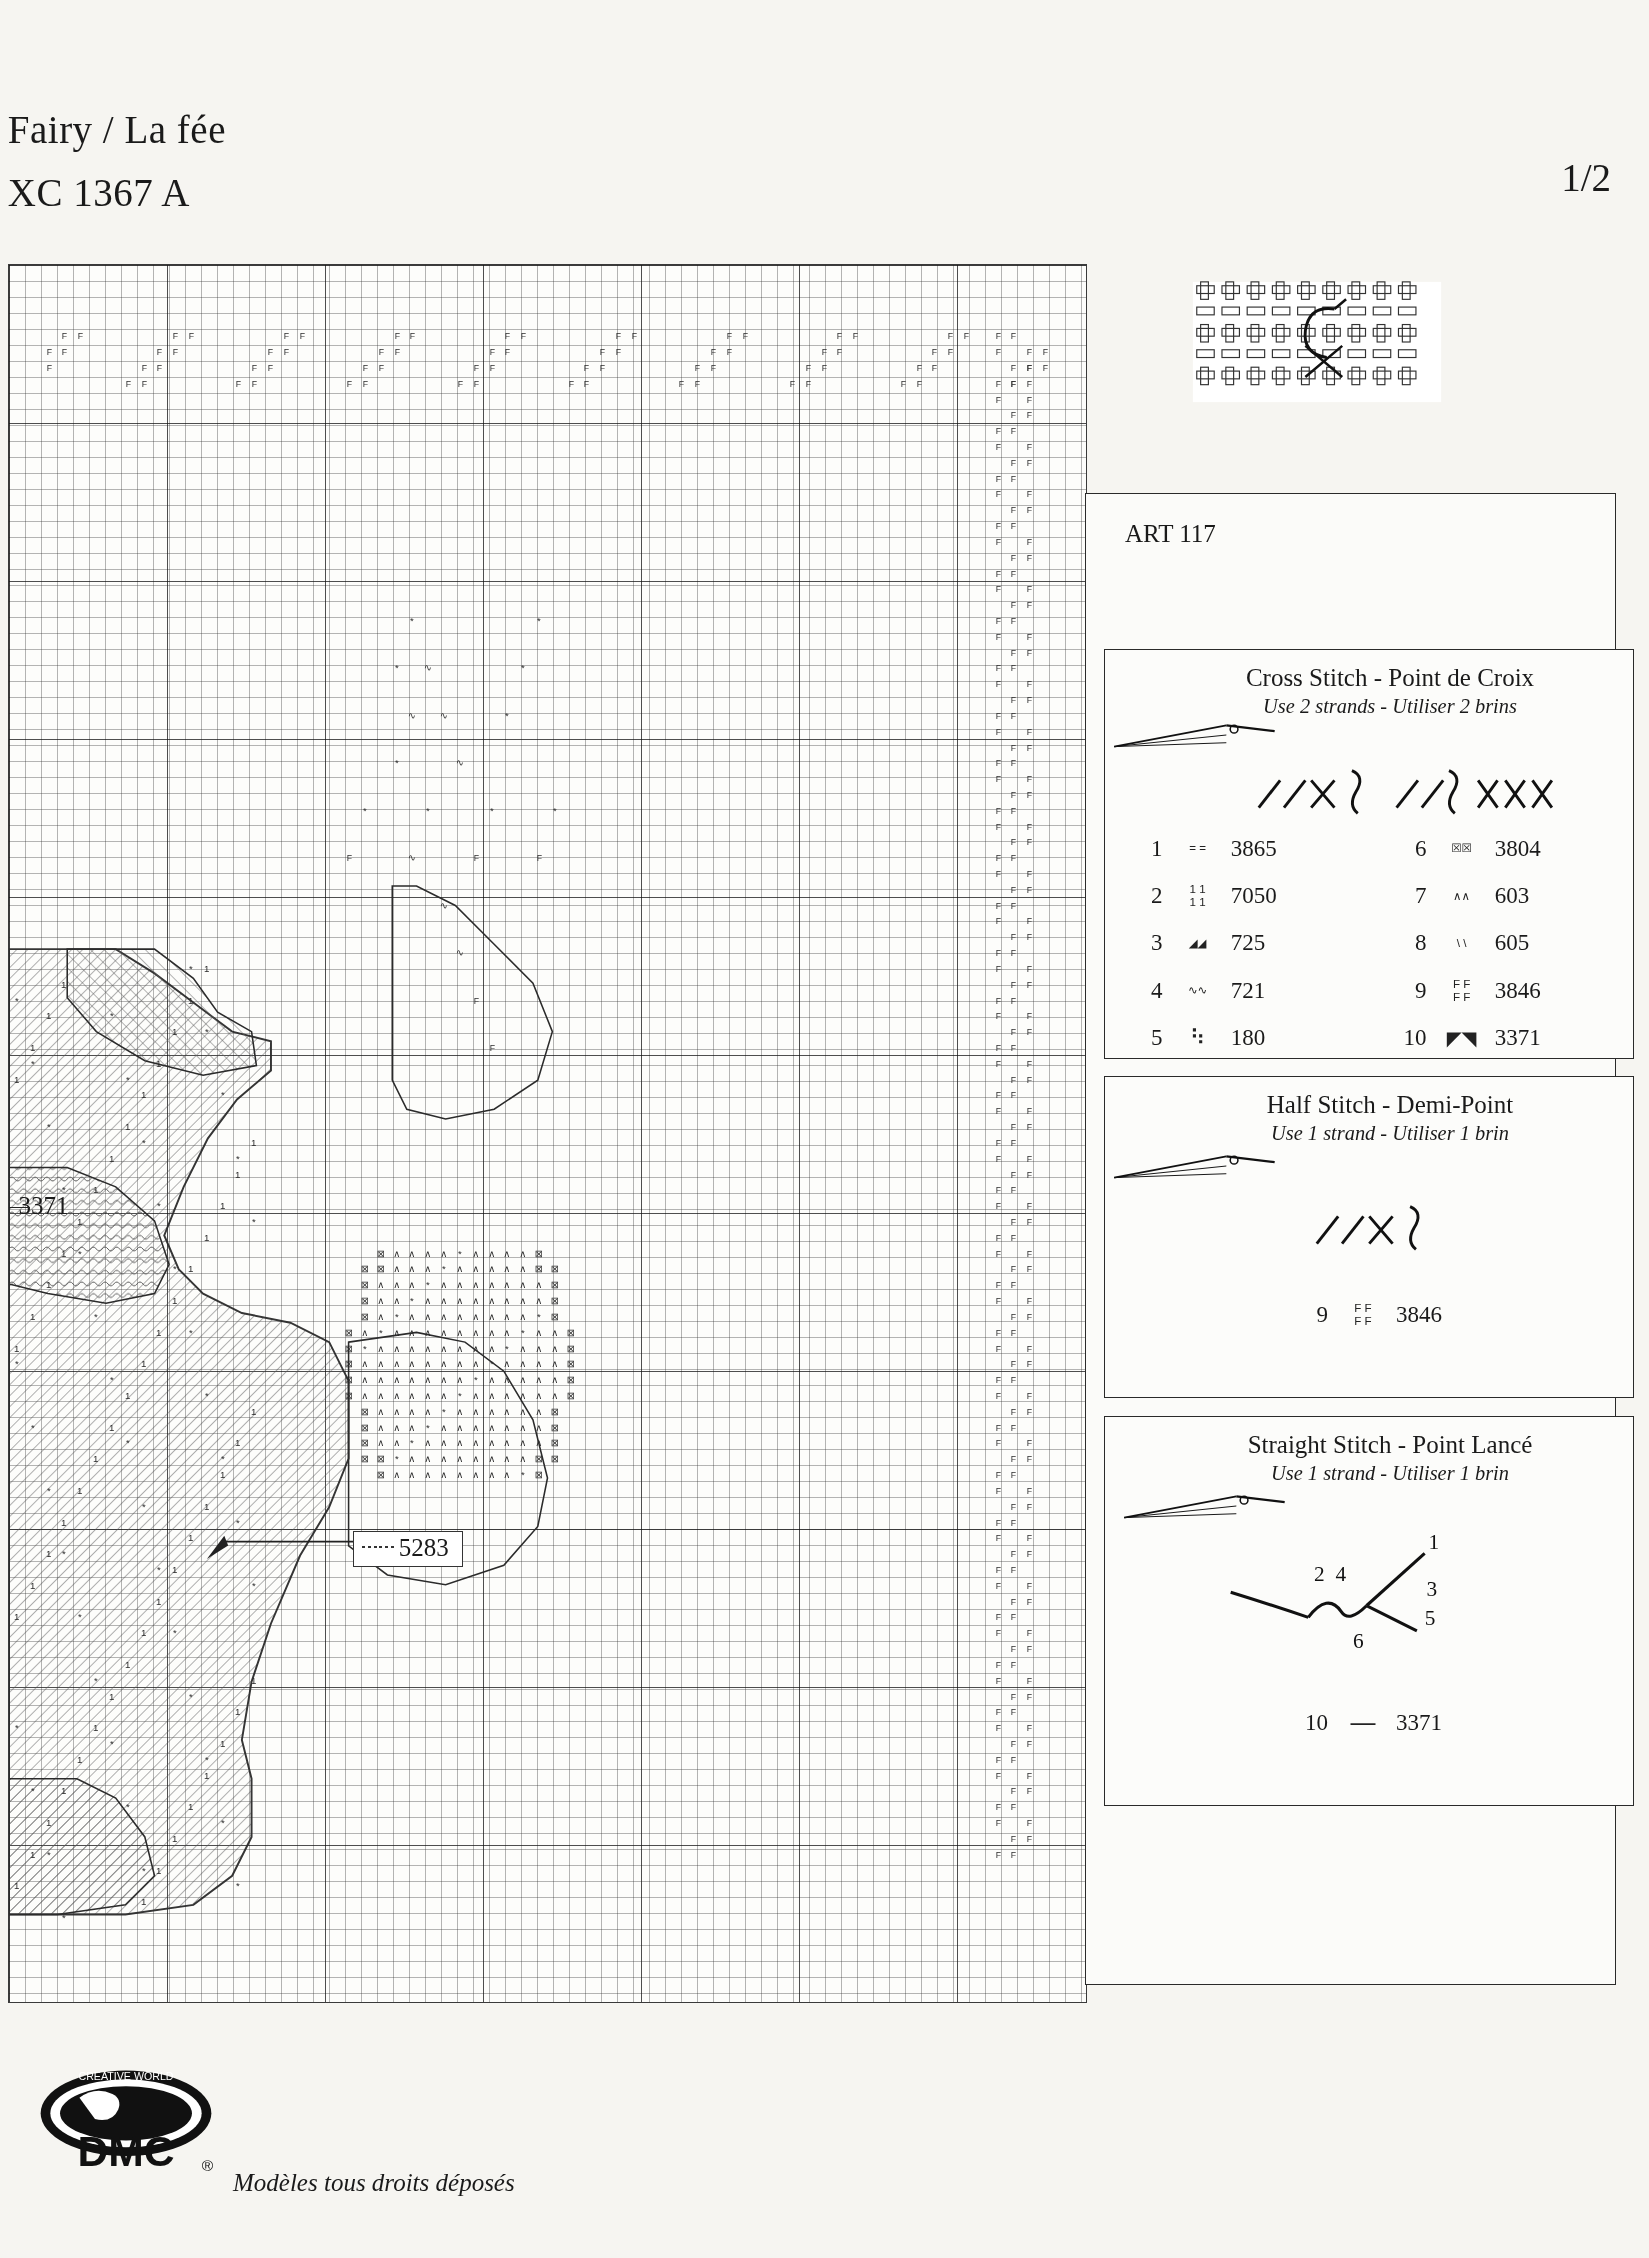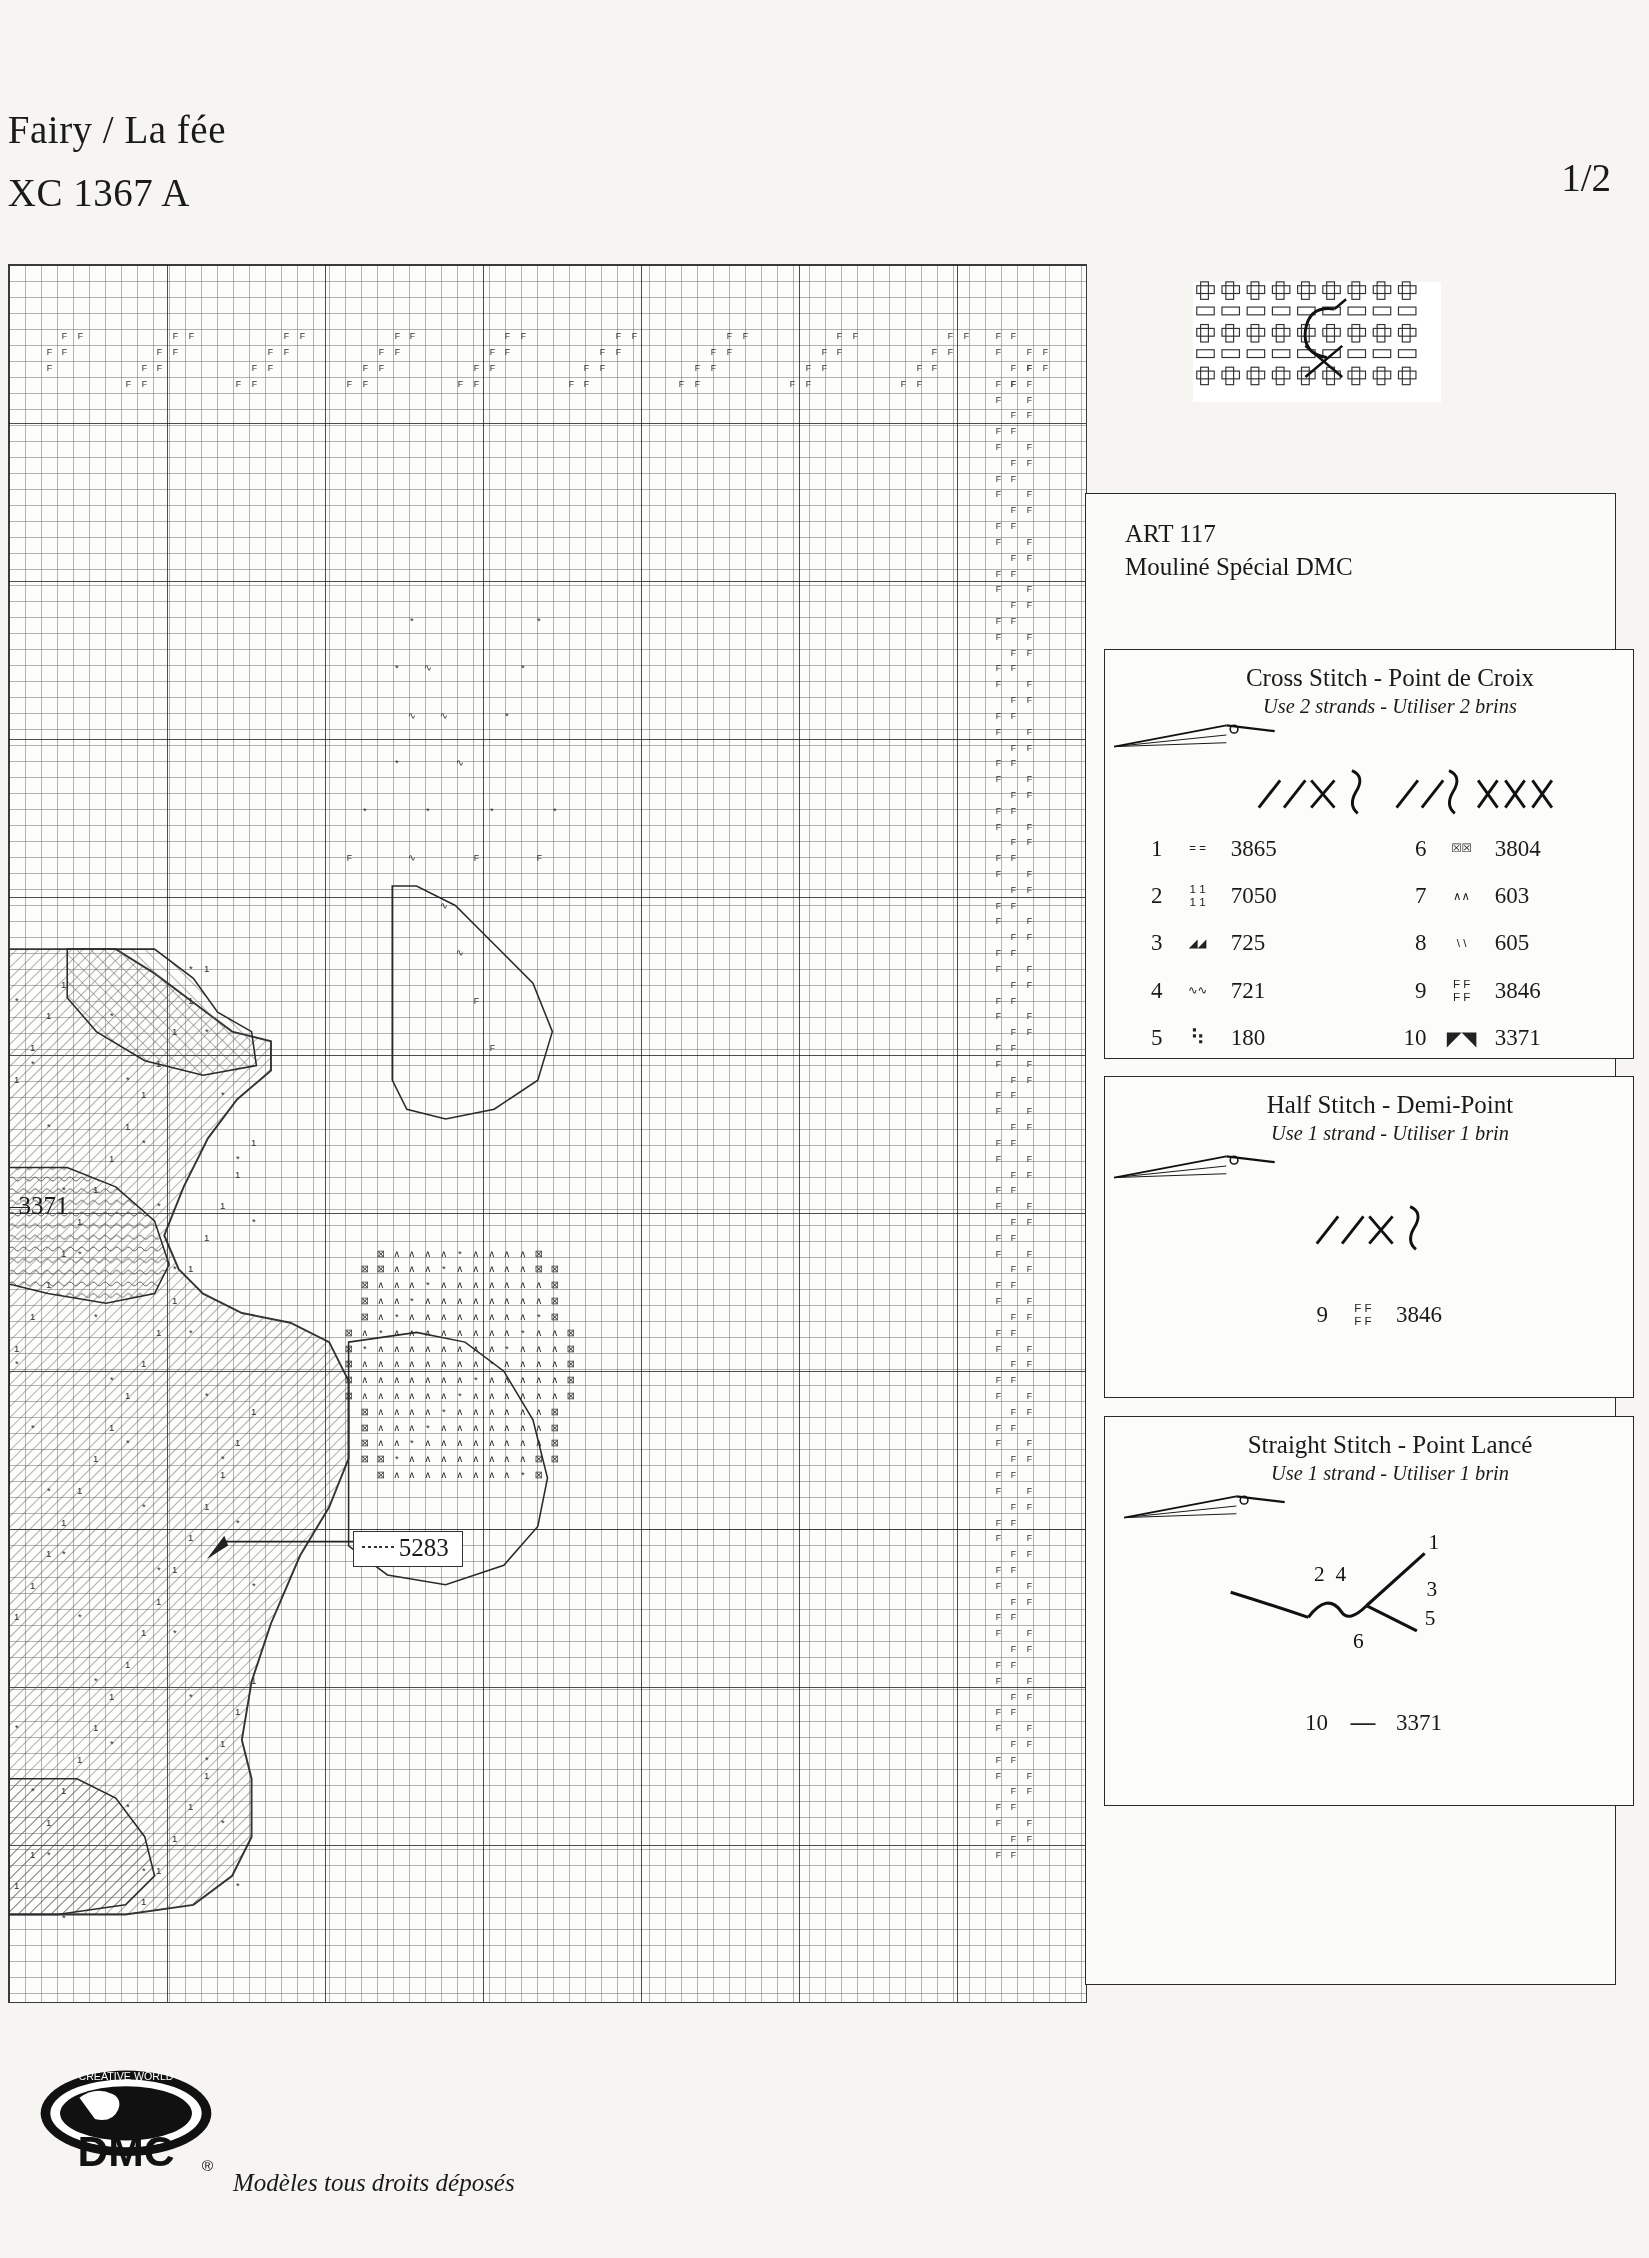--- a/index.html
+++ b/index.html
@@ -877,21 +877,20 @@
       </g>
       <path d="M150 36 q-26 -4 -30 22 q-3 24 22 28" stroke="#111" stroke-width="3"></path>
       <path d="M120 74 l38 32 M158 74 l-38 32" stroke="#111" stroke-width="2.6"></path>
       <path d="M150 36 l12 -10" stroke="#111" stroke-width="2.6"></path>
     </g>
   </svg>
 
   <div class="legend">
     <div class="legend-head">
       <div>ART 117</div>
-      <div>Mouliné Spécial DMC</div>
     </div>
 
     <div class="box box-cross">
       <div class="box-t">Cross Stitch - Point de Croix</div>
       <div class="box-sub">Use 2 strands - Utiliser 2 brins</div>
 
       <svg class="needle" style="left:5.8px;top:56px;" width="194" height="58" viewBox="0 0 200 60">
         <path d="M4 42 L120 20" stroke="#111" stroke-width="2"></path>
         <path d="M4 42 L120 30" stroke="#111" stroke-width="1"></path>
         <path d="M4 42 L120 38" stroke="#111" stroke-width="1"></path>

